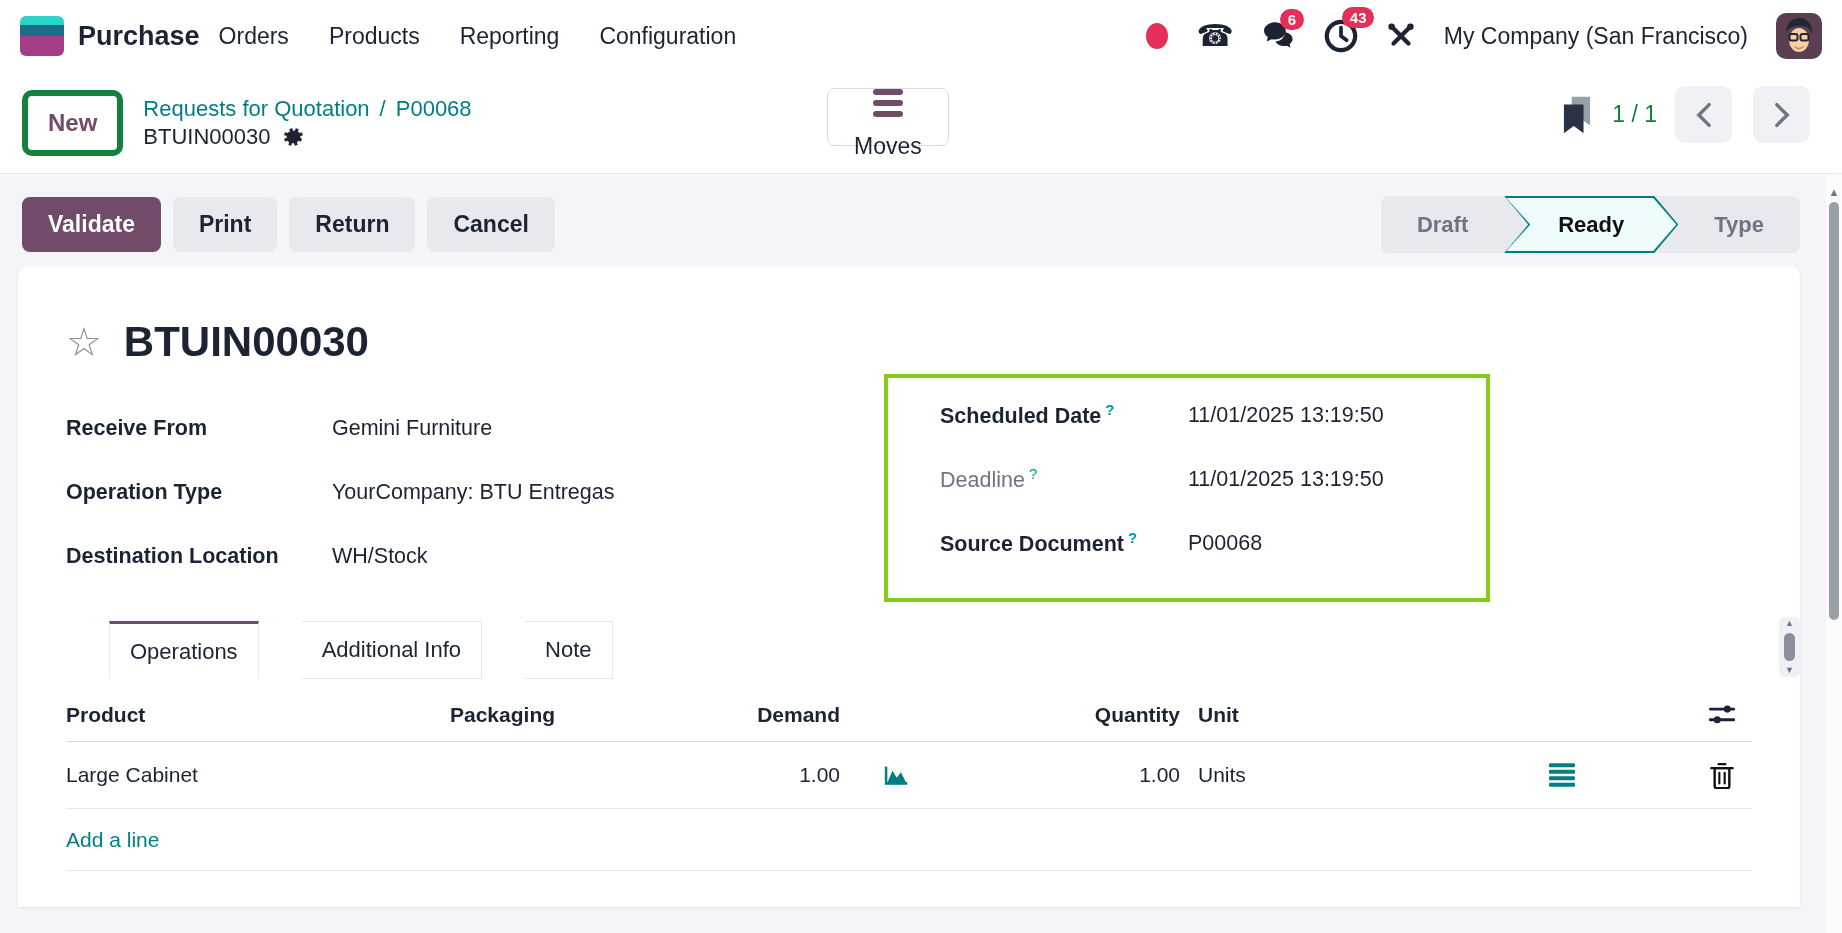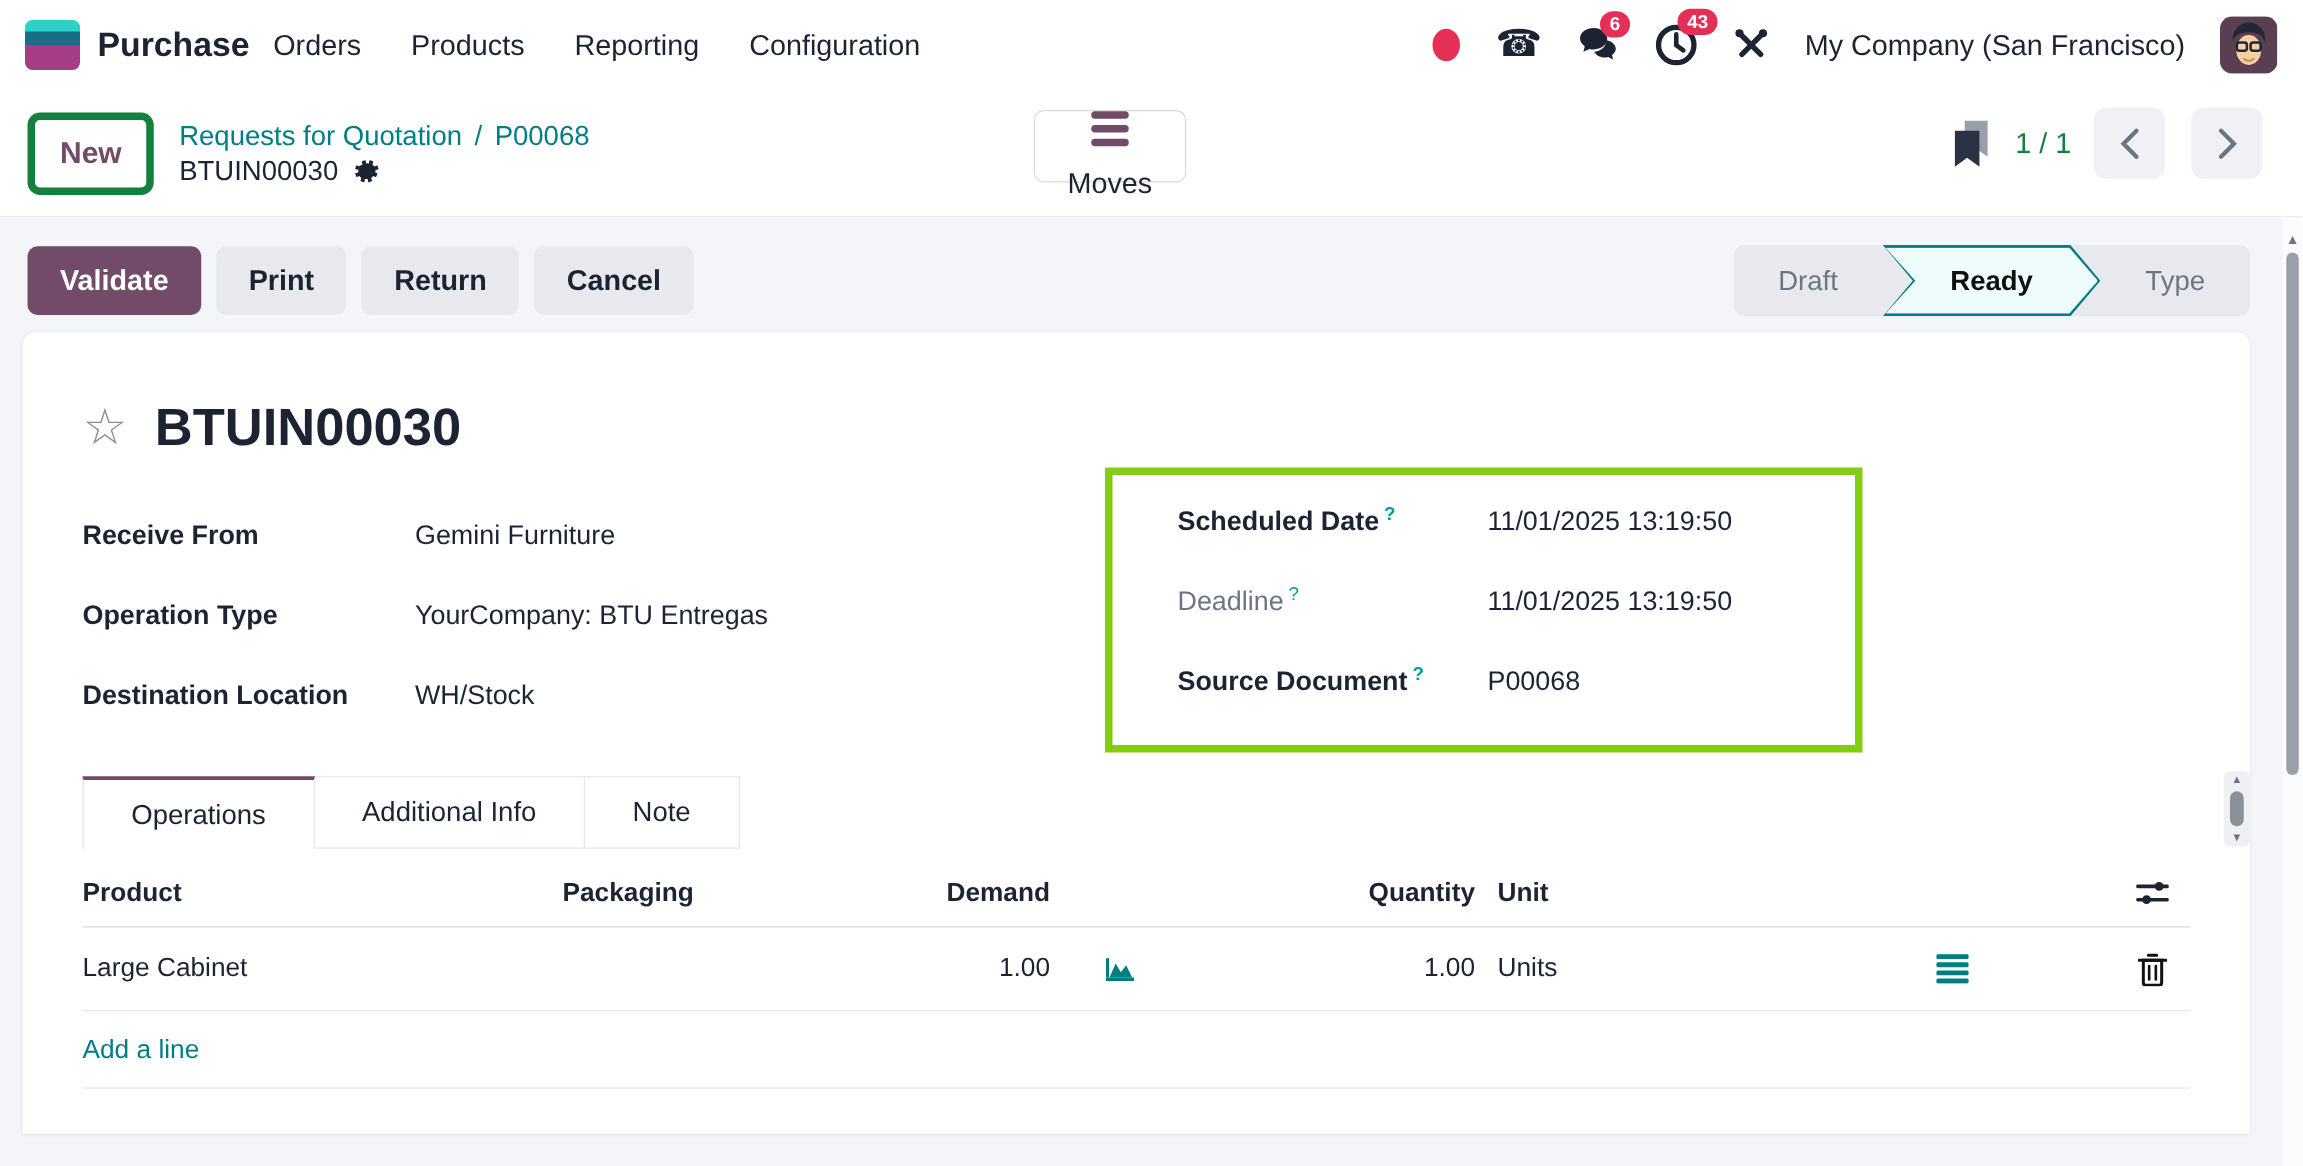--- a/index.html
+++ b/index.html
@@ -48,51 +48,51 @@
 
   
   .main { height:759px; background:#f3f5f9; position:relative; }
   .action-row { display:flex; align-items:center; padding:22px 42px 0 22px; }
   .btn { font-size:23px; font-weight:600; border:none; border-radius:8px;
     padding:14px 26px; cursor:pointer; }
   .btn-primary { background:#714B67; color:#fff; margin-right:12px; }
   .btn-secondary { background:#e7e9ee; color:#1c2333; margin-right:12px; }
   .statusbar { margin-left:auto; background:#e7e9ee; border-radius:8px; height:57px;
     display:flex; align-items:center; overflow:visible; }
-  .status-step { font-size:22px; font-weight:400; color:#6d7582; padding:0 36px; cursor:pointer; }
+  .status-step { font-size:22px; font-weight:700; color:#6d7582; padding:0 36px; cursor:pointer; }
   .status-arrow-outer { height:57px; background:#017e84; display:flex; cursor:pointer;
     clip-path:polygon(0 0, calc(100% - 24px) 0, 100% 50%, calc(100% - 24px) 100%, 0 100%, 24px 50%); }
   .status-arrow-inner { margin:2px; padding:0 52px; background:#eefcfb; display:flex; align-items:center;
     clip-path:polygon(0 0, calc(100% - 23px) 0, 100% 50%, calc(100% - 23px) 100%, 0 100%, 24px 50%);
     font-size:22px; font-weight:700; color:#111; }
 
   
   .card { position:relative; margin:13px 42px 0 18px; height:641px; background:#fff;
     border-radius:10px 10px 0 0; box-shadow:0 1px 3px rgba(0,0,0,.08); padding:48px 48px 0; }
   .title-row { display:flex; align-items:center; gap:22px; height:56px; }
   .star-glyph { font-size:40px; color:#8a8f98; line-height:1; cursor:pointer; }
   .record-title { font-size:42px; font-weight:700; color:#1c2333; }
 
   .fields-row { position:relative; margin-top:40px; min-height:192px; }
   .field-line { height:36px; margin-bottom:28px; display:flex; align-items:center; font-size:21.5px; }
   .field-label { width:266px; font-weight:700; color:#1c2333; }
   .field-value { color:#1c2333; cursor:text; }
 
   .red-box { position:absolute; left:818px; top:-36px; width:606px; height:228px;
-    border:6px solid #84cc16; padding:20px 0 0 52px; background:transparent; }
+    border:4px solid #84cc16; padding:20px 0 0 52px; background:transparent; }
   .rb-line { height:34px; margin-bottom:30px; display:flex; align-items:center; font-size:21.5px; }
   .rb-label { width:248px; font-weight:700; color:#1c2333; }
   .rb-label.muted { font-weight:400; color:#6d7582; }
   .help-q { color:#019aa3; font-size:15px; vertical-align:super; margin-left:4px; cursor:help; }
   .rb-value { color:#1c2333; cursor:text; }
 
   
   .tabs { display:flex; margin-top:19px; }
-  .tab { height:58px; display:flex; align-items:center; padding:0 38px; font-size:22px;
-    color:#1c2333; border:1px solid #e3e6ea; border-left:none; background:#fff; cursor:pointer; }
+  .tab { height:58px; display:flex; align-items:center; padding:0 20px; font-size:22px;
+    color:#1c2333; border:1px solid #e3e6ea; border-left:none; background:#fff; cursor:pointer;margin-left:43px; }
   .tab:first-child { border-left:1px solid #e3e6ea; border-top:3px solid #714B67; border-bottom:none; }
   .tab:not(:first-child) { border-top:1px solid #e3e6ea; }
 
   
   .mini-scroll { position:absolute; right:0px; top:351px; width:21px; height:60px;
     background:#eef0f3; border-radius:5px; display:flex; flex-direction:column;
     align-items:center; justify-content:space-between; padding:2px 0; }
   .mini-scroll .arr { font-size:9px; color:#6d7582; line-height:1; cursor:pointer; }
   .mini-thumb { width:11px; height:28px; background:#8a8f98; border-radius:6px; cursor:grab; }
 

